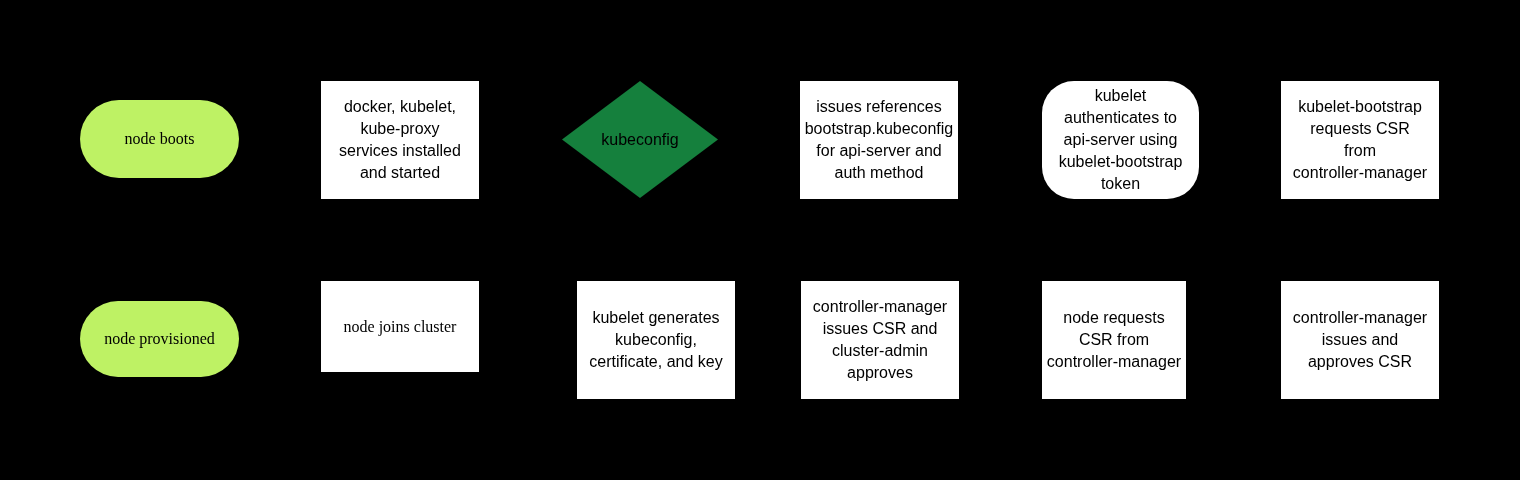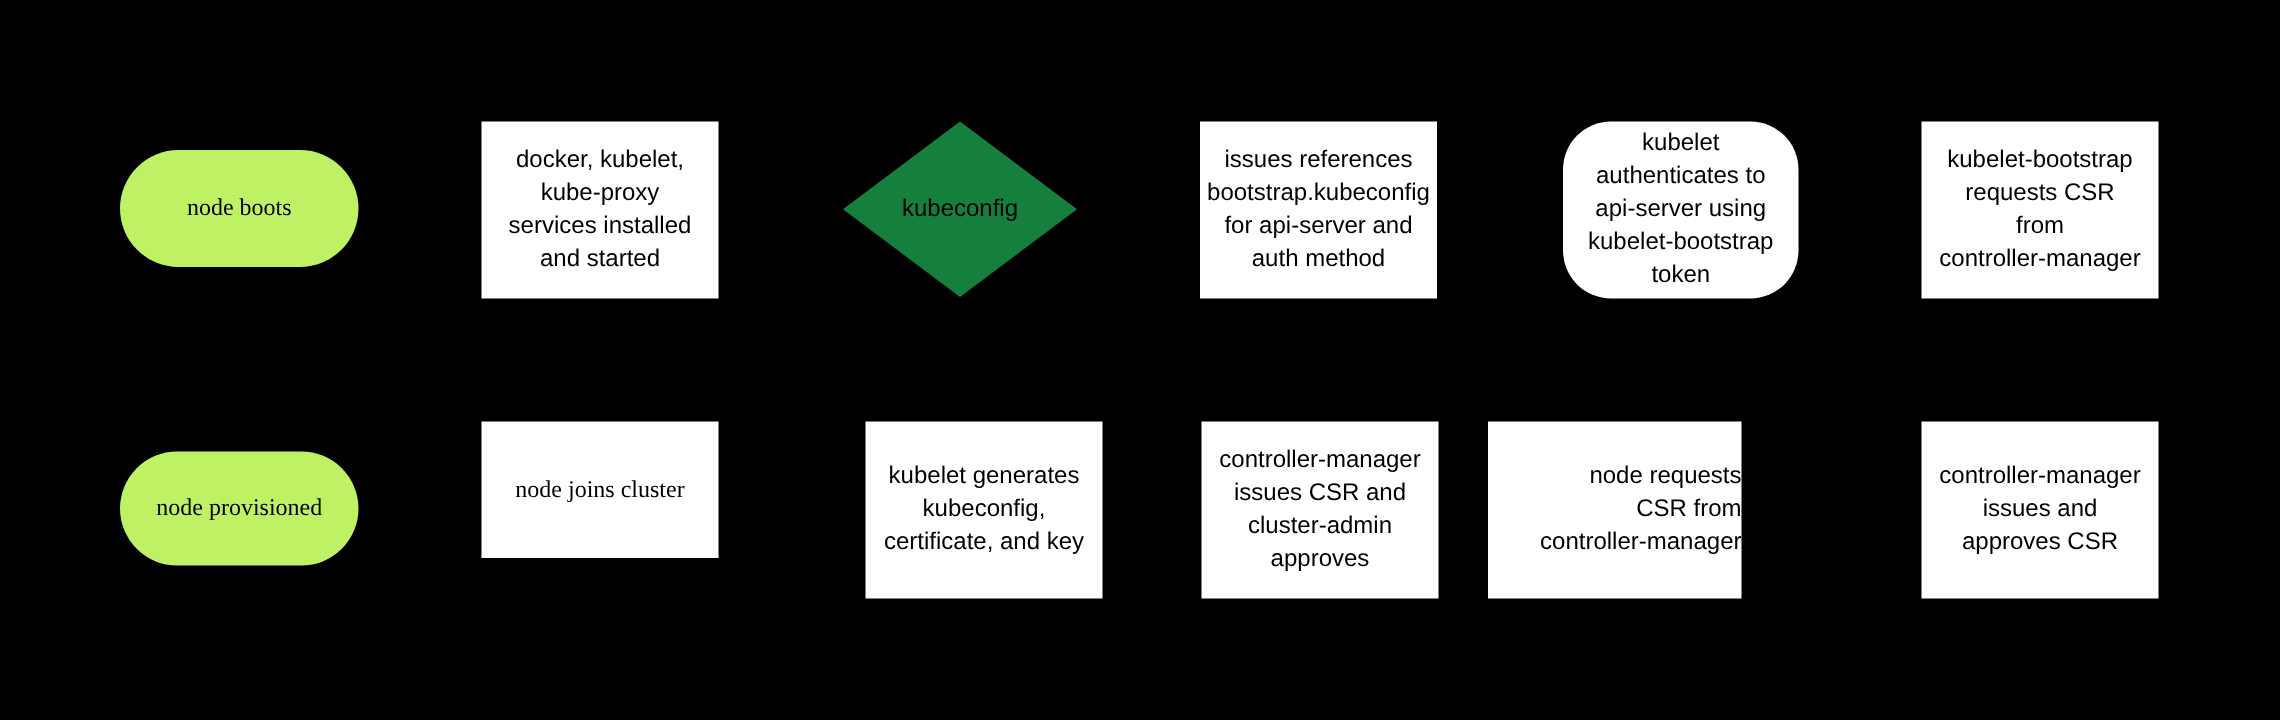--- a/index.html
+++ b/index.html
@@ -34,21 +34,21 @@
   .pos-t2 { left: 321px;  top: 81px;  width: 158px; height: 118px; }
   .pos-t3 { left: 562px;  top: 81px;  width: 156px; height: 117px; }
   .pos-t4 { left: 800px;  top: 81px;  width: 158px; height: 118px; }
   .pos-t5 { left: 1042px; top: 81px;  width: 157px; height: 118px; border-radius: 32px; }
   .pos-t6 { left: 1281px; top: 81px;  width: 158px; height: 118px; }
   
   .pos-b1 { left: 80px;   top: 301px; width: 159px; height: 76px; }
   .pos-b2 { left: 321px;  top: 281px; width: 158px; height: 91px; font-family: Liberation Serif, serif; }
   .pos-b3 { left: 561px;  top: 281px; width: 158px; height: 118px; margin-left: 16px; }
   .pos-b4 { left: 801px;  top: 281px; width: 158px; height: 118px; }
-  .pos-b5 { left: 992px; top: 281px; width: 169px; height: 118px; text-align: right; }
+  .pos-b5 { left: 1042px; top: 281px; width: 144px; height: 118px; }
   .pos-b6 { left: 1281px; top: 281px; width: 158px; height: 118px; }
 </style>
 </head>
 <body>
 
 <div class="canvas">
 
   <div class="node terminator pos-t1">
     <span class="label">node boots</span>
   </div>

